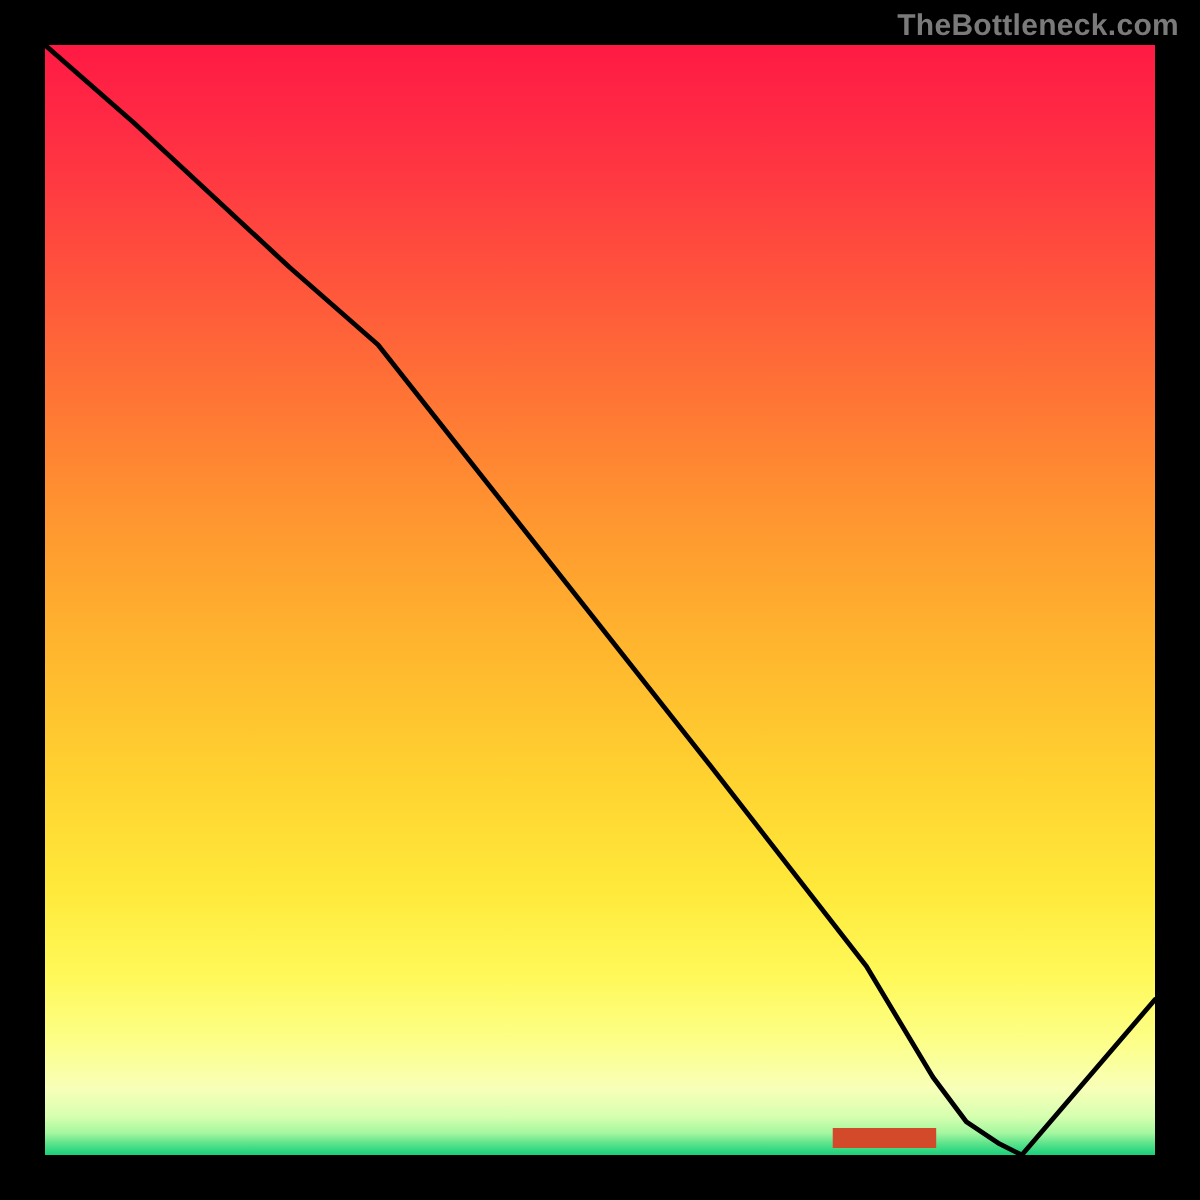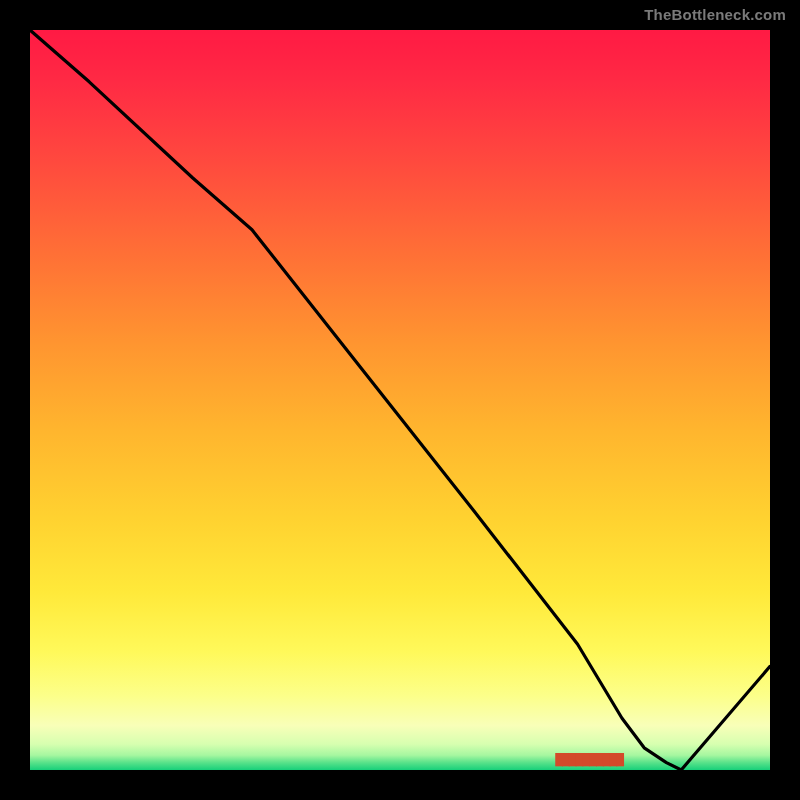--- a/index.html
+++ b/index.html
@@ -15,21 +15,21 @@
     position: relative;
     width: 800px;
     height: 800px;
     background: #000;
   }
   .watermark {
     position: absolute;
     top: 6px;
     right: 14px;
     color: #7a7a7a;
-    font-size: 15px;
+    font-size: 20px;
     font-weight: 600;
     letter-spacing: 0.2px;
     user-select: none;
   }
   .plot-area {
     position: absolute;
     left: 30px;
     top: 30px;
     width: 740px;
     height: 740px;

